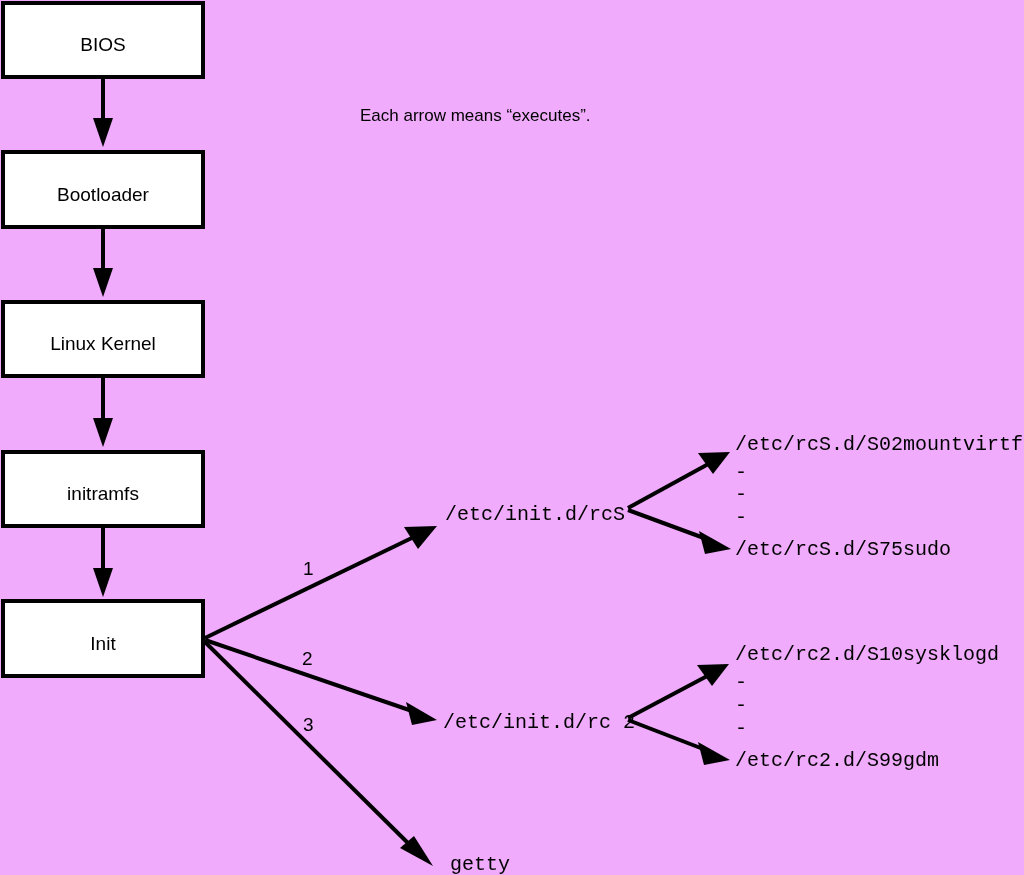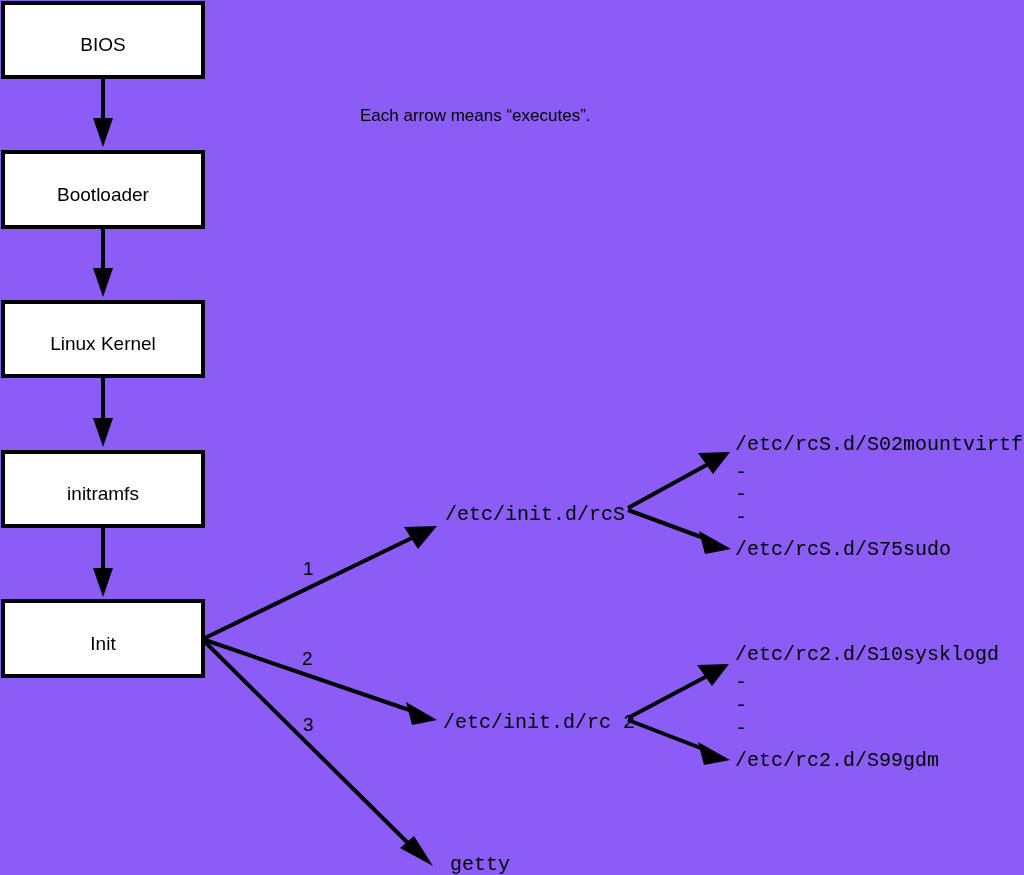--- a/index.html
+++ b/index.html
@@ -4,21 +4,21 @@
 <style>
   html, body {
     margin: 0;
     padding: 0;
     background: #ffffff;
   }
   #canvas {
     position: relative;
     width: 1024px;
     height: 875px;
-    background: #8b5cf6;
+    background: #f0abfc;
     overflow: hidden;
     font-family: "Liberation Sans", sans-serif;
   }
   #diagram-svg {
     position: absolute;
     left: 0;
     top: 0;
     width: 1024px;
     height: 875px;
   }

